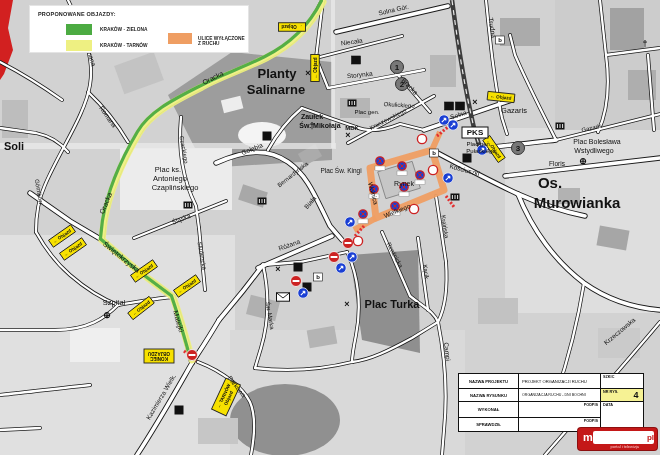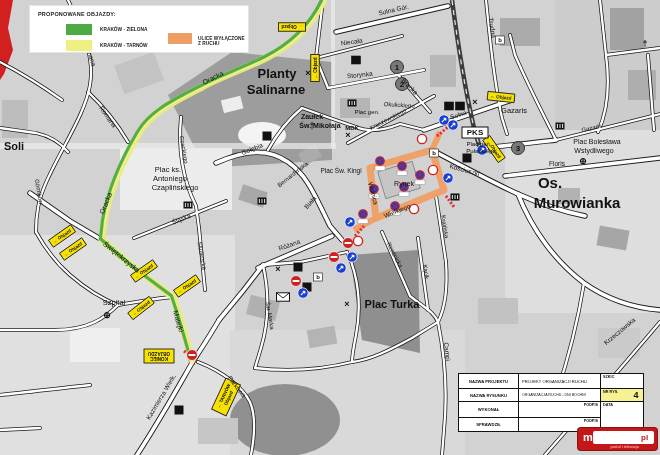--- a/index.html
+++ b/index.html
@@ -24,21 +24,21 @@
   .tb-val{display:flex;align-items:center;padding-left:3px;}
   .tb-tiny{position:absolute;top:1px;left:2px;font-weight:bold;font-size:3.8px;}
   .tb-yellow{background:#f6f294;}
   .tb-big{position:absolute;right:4px;top:1px;font-size:9px;font-weight:bold;}
 
   
   .logo{position:absolute;left:578px;top:428px;width:79px;height:22px;background:#c41818;
         border-radius:3px;box-shadow:0 0 0 1px #8d0f0f;}
   .logo .word{position:absolute;left:5px;top:3px;font-size:11px;font-weight:bold;color:#fff;letter-spacing:-0.4px;}
   .logo .plbox{position:absolute;right:3px;top:3px;width:13px;height:13px;background:#fff;border-radius:2px;
-        color:#c41818;font-weight:bold;font-size:8px;text-align:left;line-height:13px;padding-left:48px;}
+        color:#c41818;font-weight:bold;font-size:8px;text-align:right;line-height:13px;padding-left:48px;}
   .logo .tag{position:absolute;right:18px;bottom:1.5px;font-size:4px;color:#f7caca;}
 </style>
 </head>
 <body>
 
 <div id="stage">
 
   <svg id="map-svg" width="660" height="455" viewBox="0 0 660 455">
     <g id="bg">
         <rect x="0" y="0" width="660" height="455" fill="#d2d2d2"></rect>

